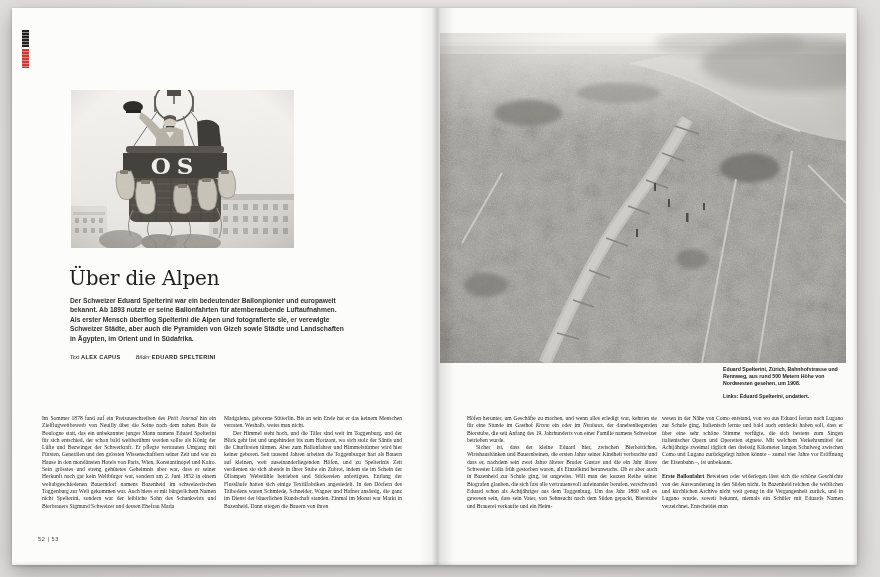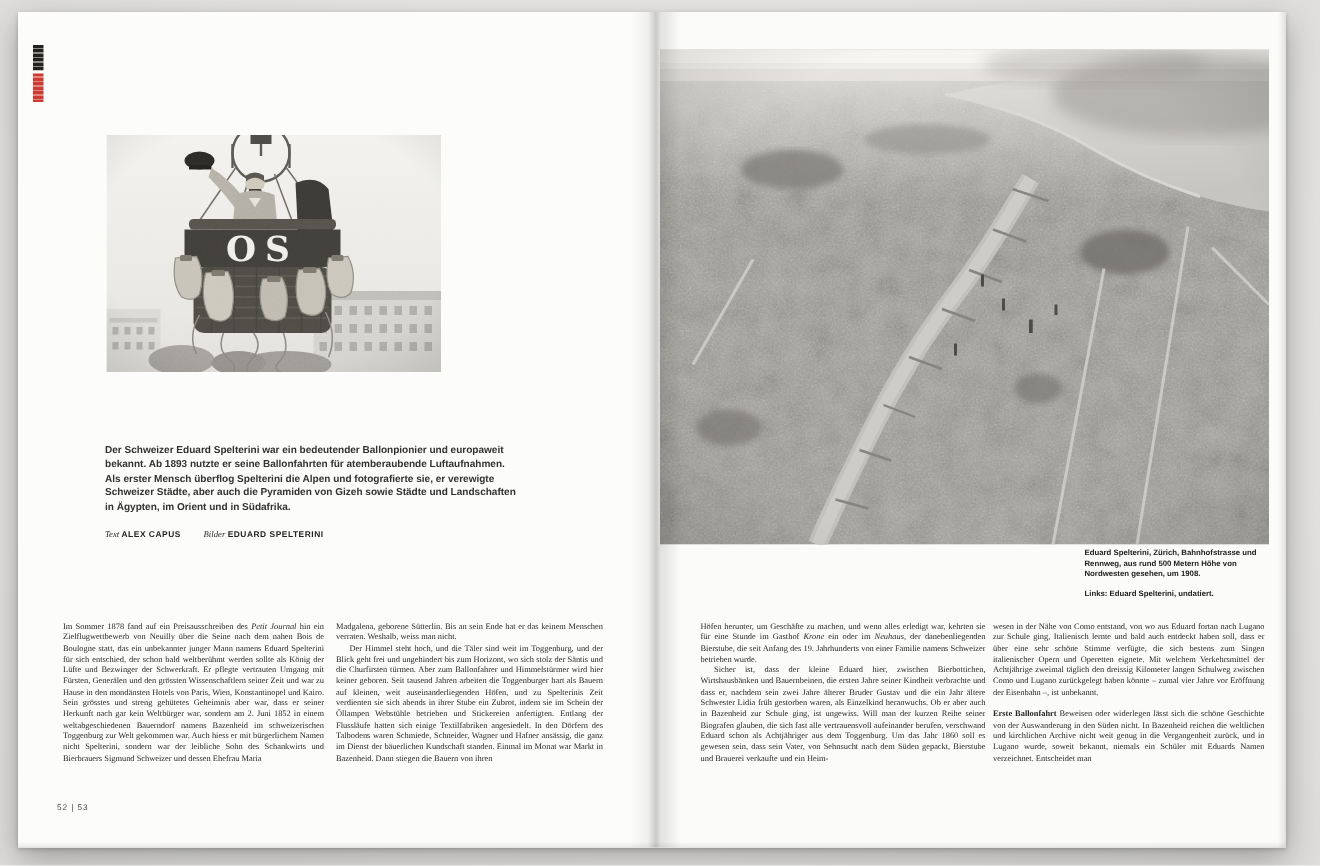--- a/index.html
+++ b/index.html
@@ -204,20 +204,21 @@
         <path d="M78,132 q-4,10 2,16 q8,6 4,12"></path>
         <path d="M98,132 q6,8 0,16 q-8,8 -2,12"></path>
         <path d="M118,132 q4,12 -2,18 q-6,6 0,8"></path>
         <path d="M62,120 q-8,14 -2,26"></path>
         <path d="M146,118 q8,16 2,30"></path>
       </g>
       <rect width="223" height="158" filter="url(#pgrain)" opacity="0.18" style="mix-blend-mode:overlay"></rect>
       <rect width="223" height="158" fill="url(#vignL)"></rect>
     </svg>
 
+    <div class="headline">Über die Alpen</div>
 
     <div class="intro">Der Schweizer Eduard Spelterini war ein bedeutender Ballonpionier und europaweit bekannt. Ab 1893 nutzte er seine Ballonfahrten für atemberaubende Luftaufnahmen. Als erster Mensch überflog Spelterini die Alpen und fotografierte sie, er verewigte Schweizer Städte, aber auch die Pyramiden von Gizeh sowie Städte und Landschaften in Ägypten, im Orient und in Südafrika.</div>
 
     <div class="byline">
       <span class="lbl">Text</span>
       <span class="auth">ALEX CAPUS</span>
       <span class="sep"></span>
       <span class="lbl">Bilder</span>
       <span class="auth">EDUARD SPELTERINI</span>
     </div>

